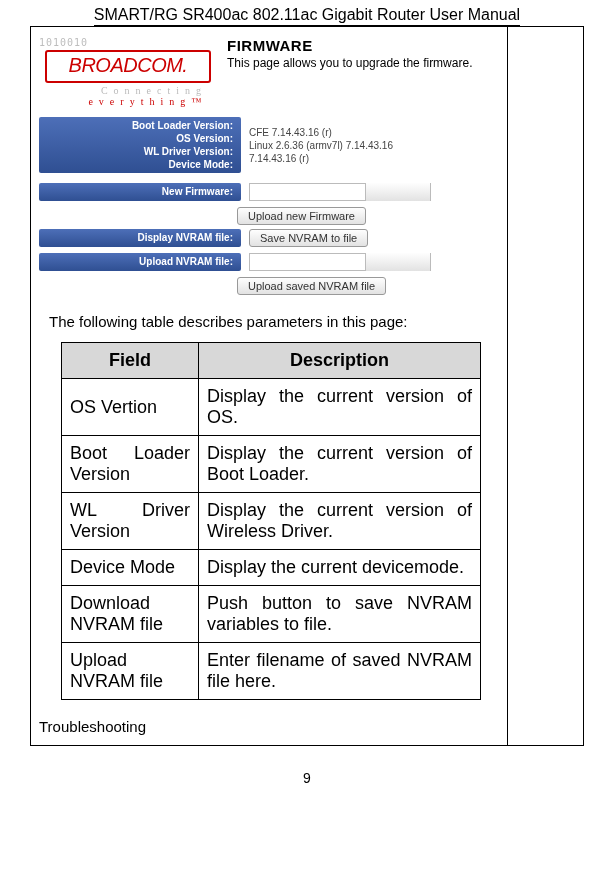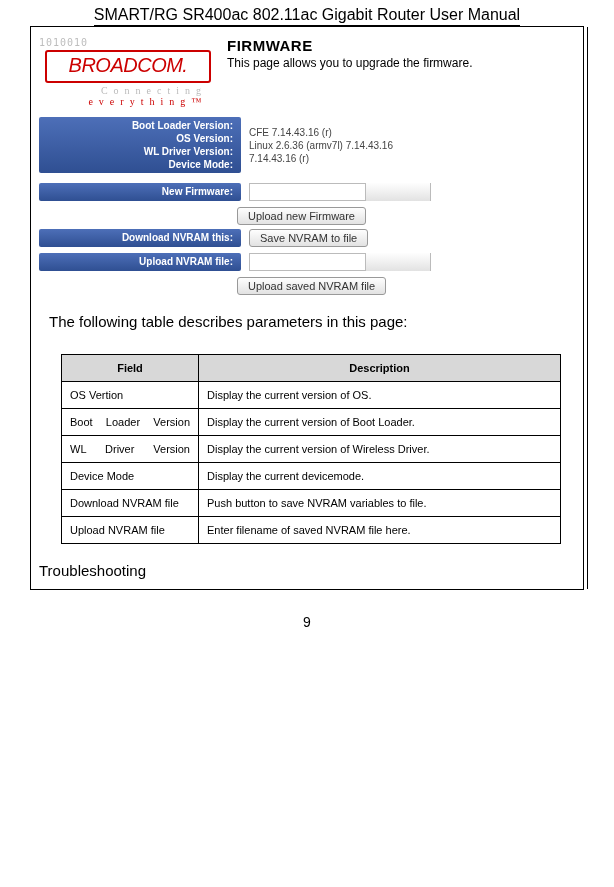--- a/index.html
+++ b/index.html
@@ -148,23 +148,23 @@
     width: 64px;
     background: linear-gradient(to bottom,#fefefe,#e2e2e2);
     border-left: 1px solid #bbb;
   }
   .intro-line {
     padding: 10px 4px 8px 12px;
     font-size: 15px;
   }
   table.params {
     border-collapse: collapse;
-    margin: 16px 20px 0 24px;
-    width: 500px;
-    font-size: 11px;
+    margin: 4px 20px 0 24px;
+    width: 420px;
+    font-size: 18px;
   }
   table.params th, table.params td {
     border: 1px solid #000;
     padding: 7px 8px;
     vertical-align: middle;
   }
   table.params th {
     background: #d8d8d8;
     text-align: center;
     font-weight: bold;
@@ -236,21 +236,21 @@
             <div class="form-label" style="font-weight:bold">New Firmware:</div>
             <span class="file-input">
                 <span class="file-browse"></span>
               </span>
           </div>
           <div class="btn-row">
             <button class="ui-btn">Upload new Firmware</button>
           </div>
 
           <div class="form-row">
-            <div class="form-label" style="font-weight:bold">Download NVRAM this:</div>
+            <div class="form-label" style="font-weight:bold">Display NVRAM file:</div>
             <span style="width:8px"></span>
             <button class="ui-btn">Save NVRAM to file</button>
           </div>
 
           <div style="height:4px"></div>
 
           <div class="form-row">
             <div class="form-label" style="font-weight:bold">Upload NVRAM file:</div>
             <span class="file-input">
                 <span class="file-browse"></span>

